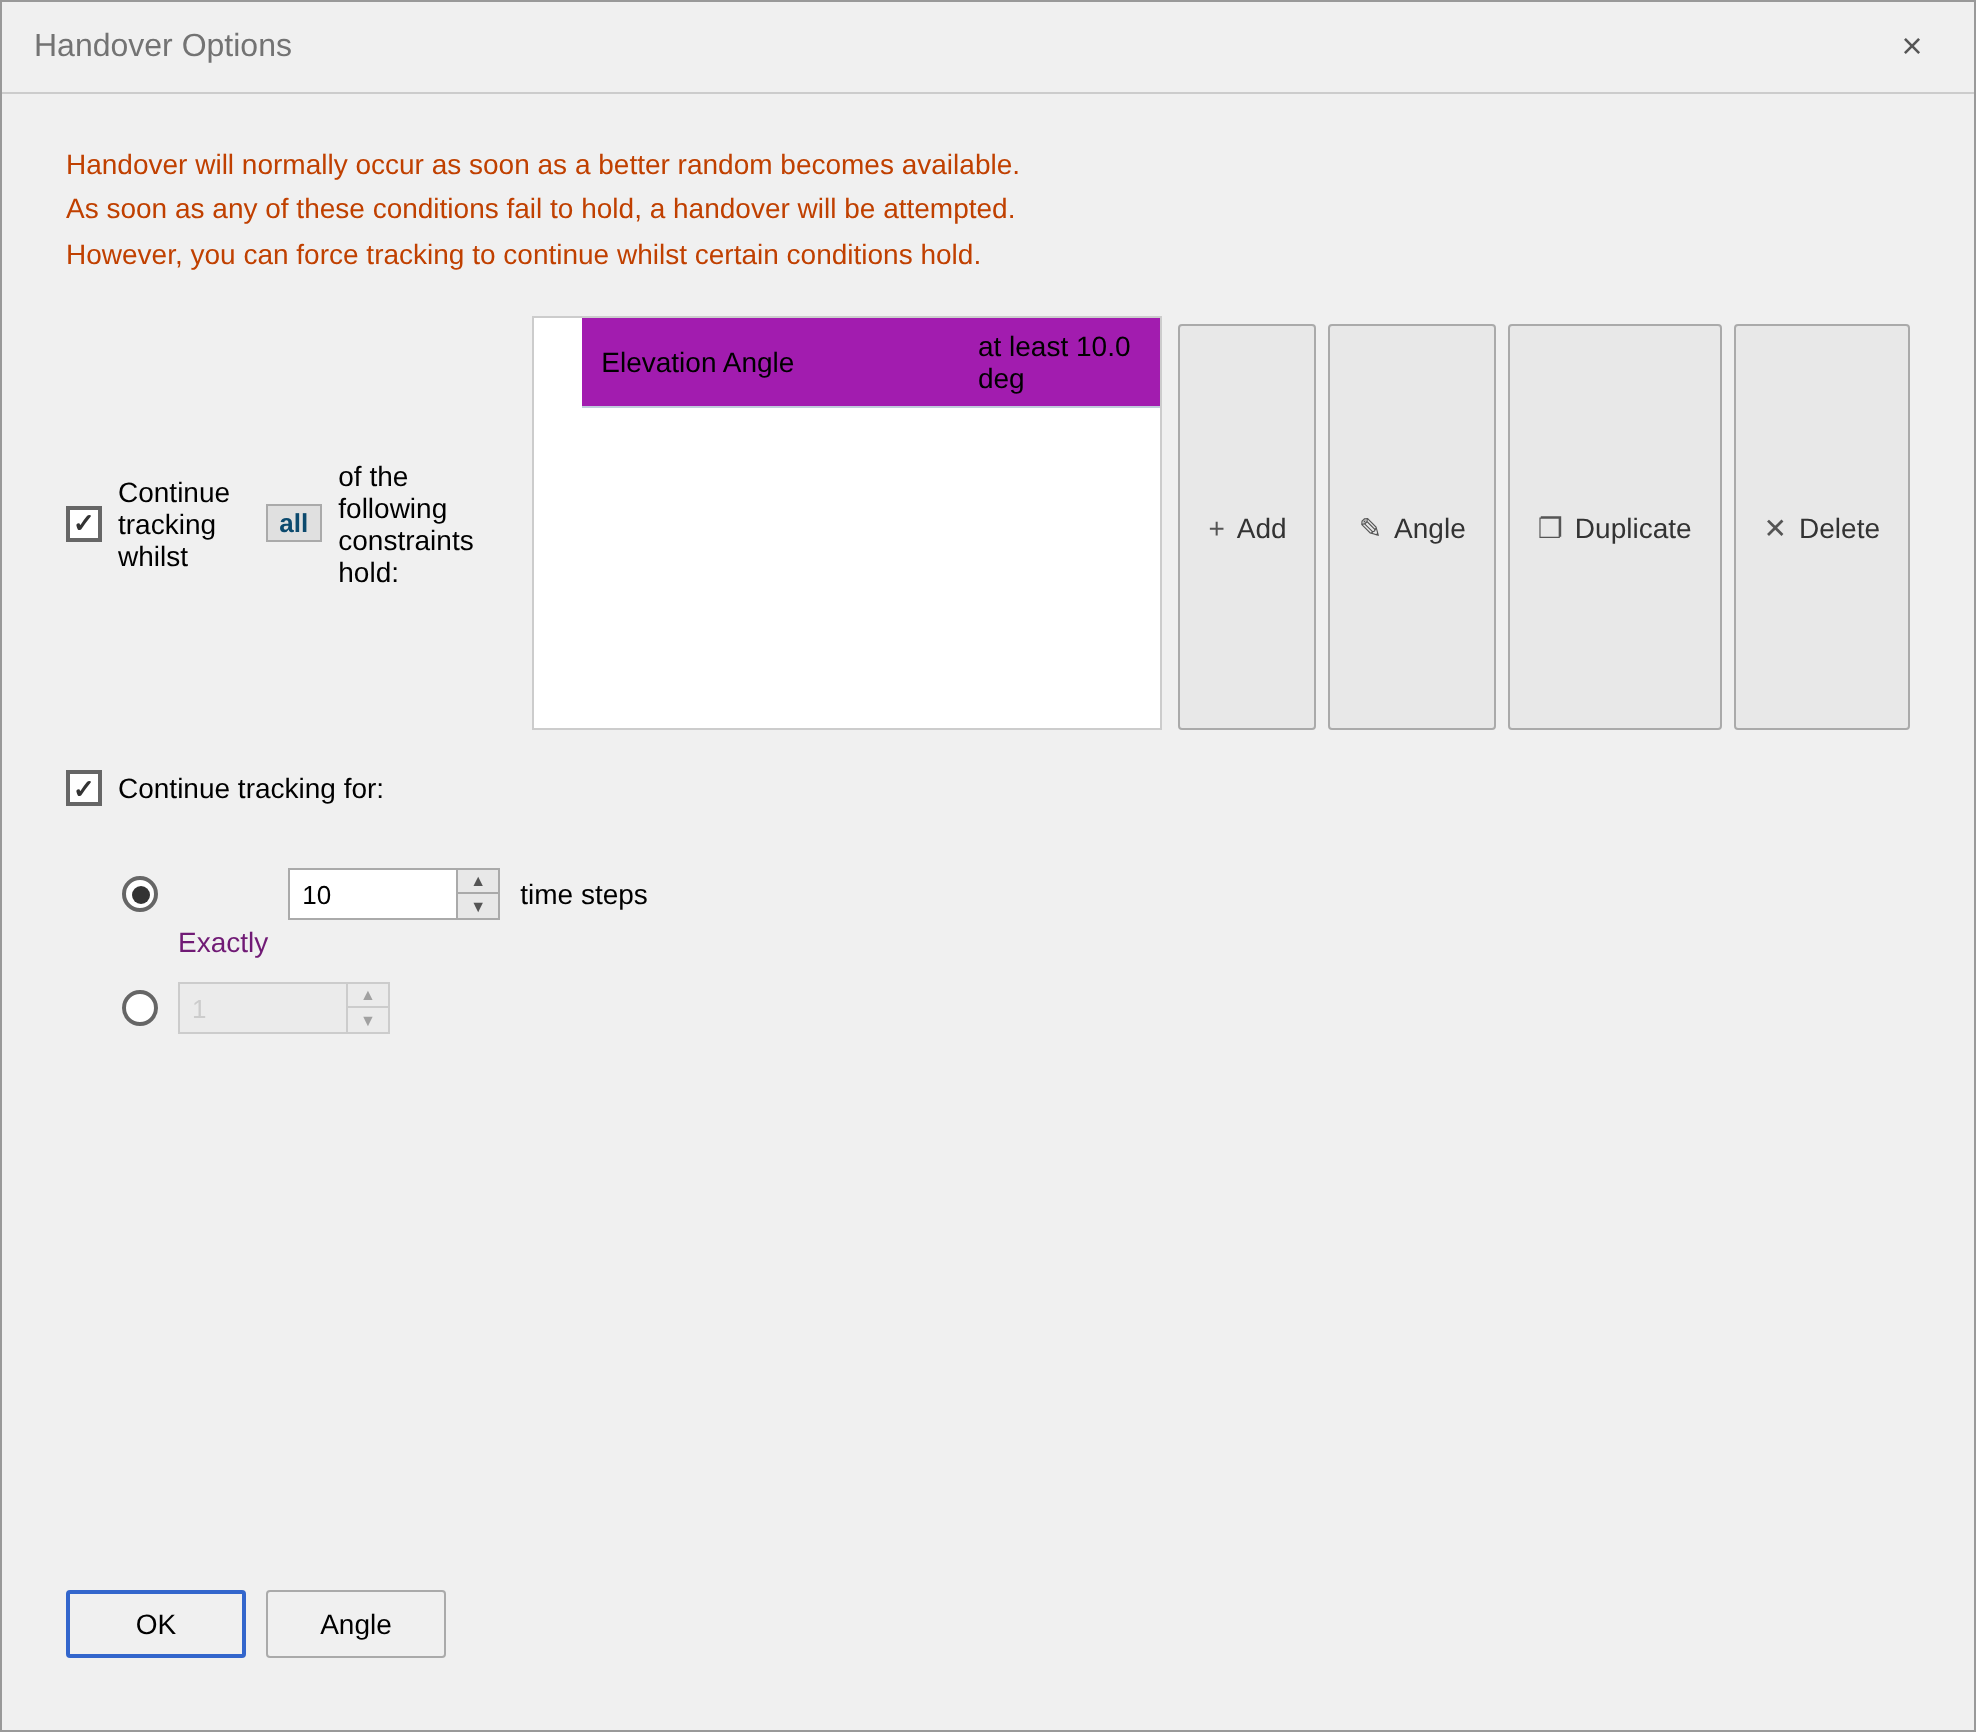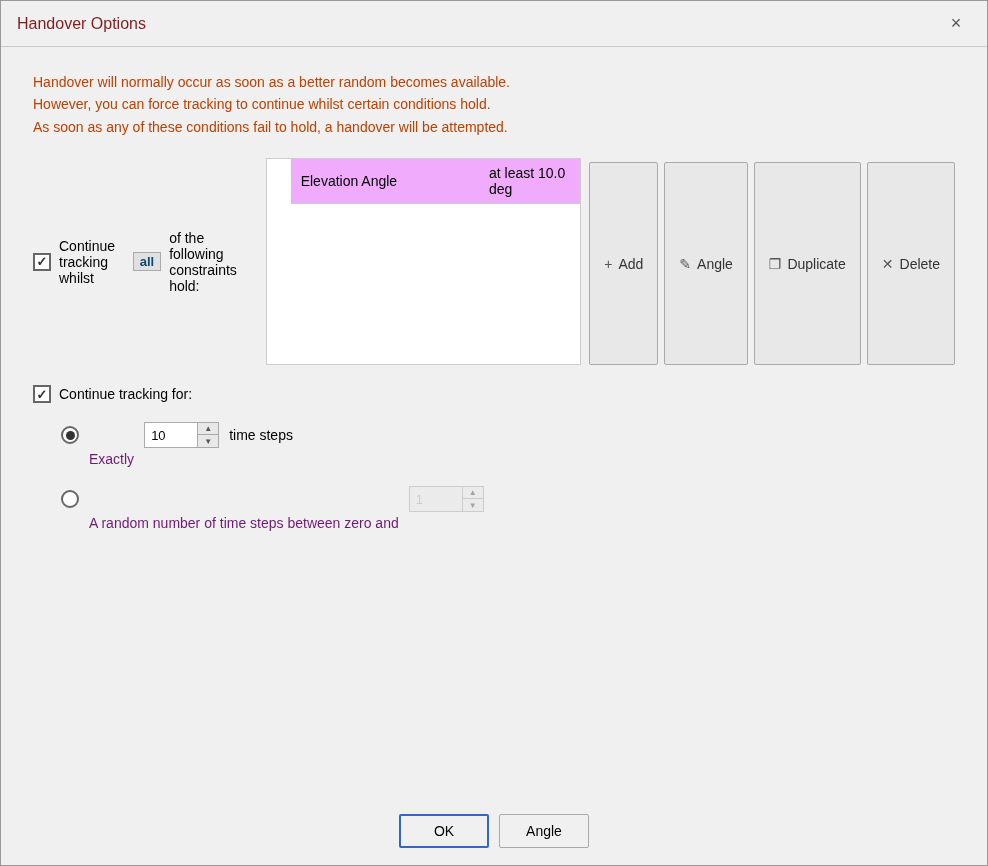--- a/index.html
+++ b/index.html
@@ -35,21 +35,21 @@
       padding: 10px 16px;
       display: flex;
       justify-content: space-between;
       align-items: center;
       height: 46px;
     }
 
     .title-bar-text {
       font-size: 16px;
       font-weight: normal;
-      color: #7f1d1d;
+      color: #737373;
     }
 
     .close-btn {
       width: 30px;
       height: 30px;
       background: none;
       border: none;
       cursor: pointer;
       font-size: 18px;
       color: #555;
@@ -123,21 +123,21 @@
     .constraint-table {
       border: 1px solid #ccc;
       background: white;
       min-height: 200px;
     }
 
     .constraint-row {
       display: flex;
       align-items: center;
       padding: 6px 10px;
-      background: #f0abfc;
+      background: #a21caf;
       border-bottom: 1px solid #c0ccdc;
       margin-left: 24px;
     }
 
     .constraint-row-name {
       width: 240px;
       color: #000;
     }
 
     .constraint-row-value {
@@ -169,20 +169,21 @@
     }
 
     .tool-btn .icon {
       font-size: 14px;
       color: #555;
     }
 
     .tracking-for-section {
       display: flex;
       flex-direction: column;
+      gap: 12px;
     }
 
     .radio-option {
       display: flex;
       align-items: center;
       gap: 10px;
       margin-left: 28px;
     }
 
     .radio-btn {
@@ -207,21 +208,21 @@
     }
 
     .spinbox {
       display: flex;
       border: 1px solid #aaa;
       background: white;
       height: 26px;
     }
 
     .spinbox input {
-      width: 52px;
+      width: 83px;
       border: none;
       outline: none;
       padding: 2px 6px;
       font-size: 13px;
       background: white;
     }
 
     .spinbox input.disabled {
       background: #e8e8e8;
       color: #aaa;
@@ -250,22 +251,22 @@
     .spinbox-arrow:first-child {
       border-bottom: 1px solid #aaa;
     }
 
     .spinbox.disabled {
       opacity: 0.5;
     }
 
     .dialog-footer {
       display: flex;
-      justify-content: center;
-      padding: 16px 32px 17px;
+      justify-content: flex-start;
+      padding: 16px 32px 36px;
       gap: 10px;
     }
 
     .footer-btn {
       min-width: 90px;
       padding: 7px 20px;
       font-size: 14px;
       cursor: pointer;
       border-radius: 2px;
     }
@@ -304,22 +305,22 @@
 
   <div class="title-bar">
     <span class="title-bar-text">Handover Options</span>
     <button class="close-btn">×</button>
   </div>
 
   <div class="dialog-content">
 
     <div class="info-text">
       <p>Handover will normally occur as soon as a better random becomes available.</p>
+      <p>As soon as any of these conditions fail to hold, a handover will be attempted.</p>
       <p>However, you can force tracking to continue whilst certain conditions hold.</p>
-      <p>As soon as any of these conditions fail to hold, a handover will be attempted.</p>
     </div>
 
     <div class="section">
       <div class="section-header">
         <div class="checkbox checked"></div>
         <span class="constraint-label">Continue tracking whilst</span>
         <span class="all-badge">all</span>
         <span class="constraint-label">of the following constraints hold:</span>
       </div>
 
@@ -365,21 +366,20 @@
           <div class="spinbox-arrows">
             <button class="spinbox-arrow">▲</button>
             <button class="spinbox-arrow">▼</button>
           </div>
         </div>
         <span class="time-steps-label">time steps</span>
       </div>
 
       <div class="radio-option">
         <div class="radio-btn"></div>
-        <span class="radio-label">A random number of time steps between zero and</span>
         <div class="spinbox disabled">
           <input type="text" class="disabled" value="1" disabled="" style="">
           <div class="spinbox-arrows">
             <button class="spinbox-arrow">▲</button>
             <button class="spinbox-arrow">▼</button>
           </div>
         </div>
       </div>
     </div>
 

